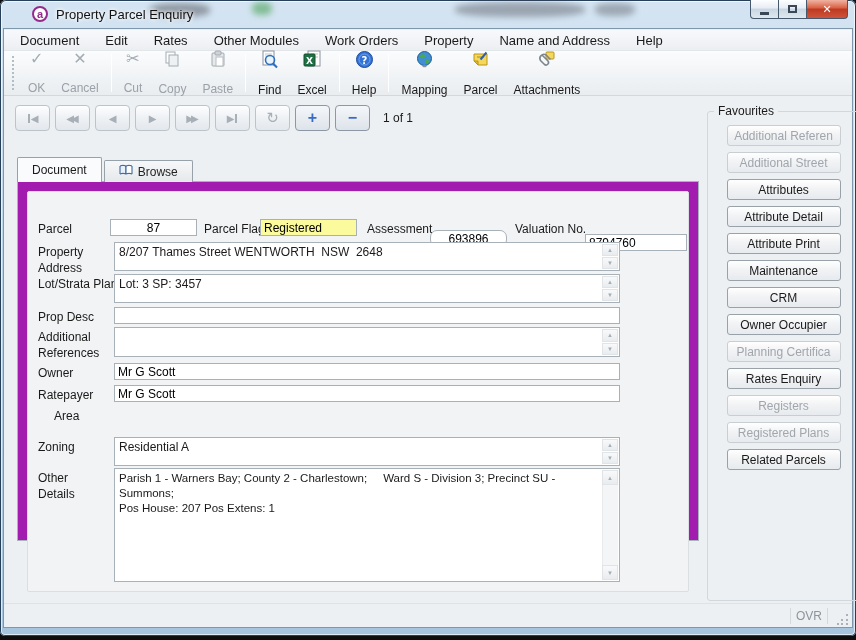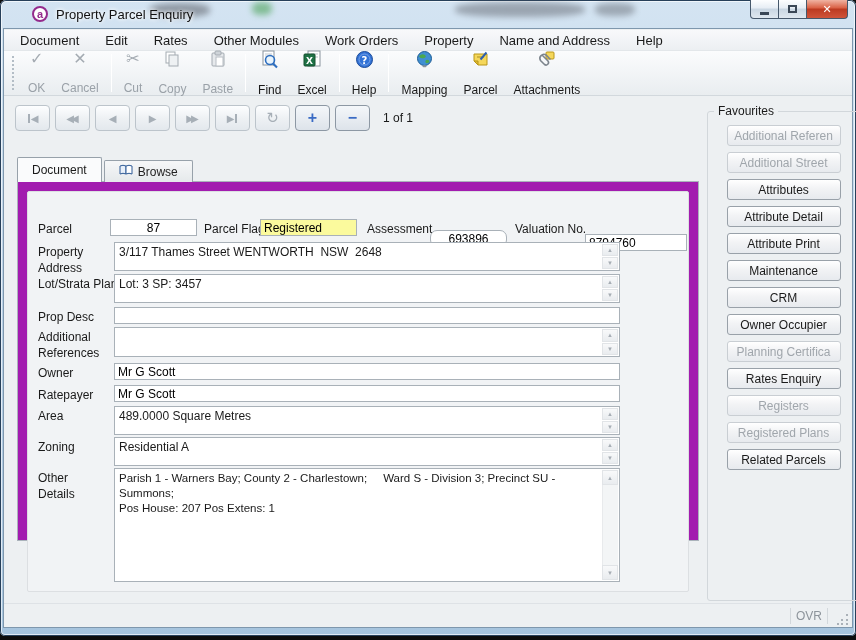--- a/index.html
+++ b/index.html
@@ -313,21 +313,21 @@
         <input class="sfield num" style="left: 82px; top: 27px; width: 87px;" readonly="" value="87">
         <span class="flabel" style="left:176px;top:29px">Parcel Flag</span>
         <input class="sfield yellow" style="left: 232px; top: 27px; width: 97px;" readonly="" value="Registered">
         <span class="flabel" style="left:339px;top:29px">Assessment</span>
         <input class="sfield num" style="left: 402px; top: 38px; width: 77px; border-radius: 7px;" readonly="" value="693896">
         <span class="flabel" style="left:487px;top:29px">Valuation No.</span>
         <input class="sfield" style="left: 557px; top: 42px; width: 102px;" readonly="" value="8794760">
 
         <span class="flabel" style="left:10px;top:52px"><span>Property</span><br><span>Address</span></span>
         <div class="mfield" style="left:86px;top:50px;width:506px;height:29px">
-          <div class="txt">3/117 Thames Street WENTWORTH  NSW  2648</div>
+          <div class="txt">8/207 Thames Street WENTWORTH  NSW  2648</div>
           <div class="mspin">
               <span class="sbtn">▲</span>
               <span class="sbtn">▼</span>
             </div>
         </div>
 
         <span class="flabel" style="left:10px;top:84px">Lot/Strata Plan</span>
         <div class="mfield" style="left:86px;top:82px;width:506px;height:29px">
           <div class="txt">Lot: 3 SP: 3457</div>
           <div class="mspin">
@@ -347,28 +347,21 @@
               <span class="sbtn">▼</span>
             </div>
         </div>
 
         <span class="flabel" style="left:10px;top:173px">Owner</span>
         <input class="sfield" style="left: 86px; top: 171px; width: 506px;" readonly="" value="Mr G Scott">
 
         <span class="flabel" style="left:10px;top:195px">Ratepayer</span>
         <input class="sfield" style="left: 86px; top: 193px; width: 506px;" readonly="" value="Mr G Scott">
 
-        <span class="flabel" style="left:10px;top:216px">Area</span>
-        <div class="mfield" style="left:86px;top:214px;width:506px;height:29px">
-          <div class="txt">489.0000 Square Metres</div>
-          <div class="mspin">
-              <span class="sbtn">▲</span>
-              <span class="sbtn">▼</span>
-            </div>
-        </div>
+        <span class="flabel" style="left:26px;top:216px">Area</span>
 
         <span class="flabel" style="left:10px;top:247px">Zoning</span>
         <div class="mfield" style="left:86px;top:245px;width:506px;height:29px">
           <div class="txt">Residential A</div>
           <div class="mspin">
               <span class="sbtn">▲</span>
               <span class="sbtn">▼</span>
             </div>
         </div>
 

